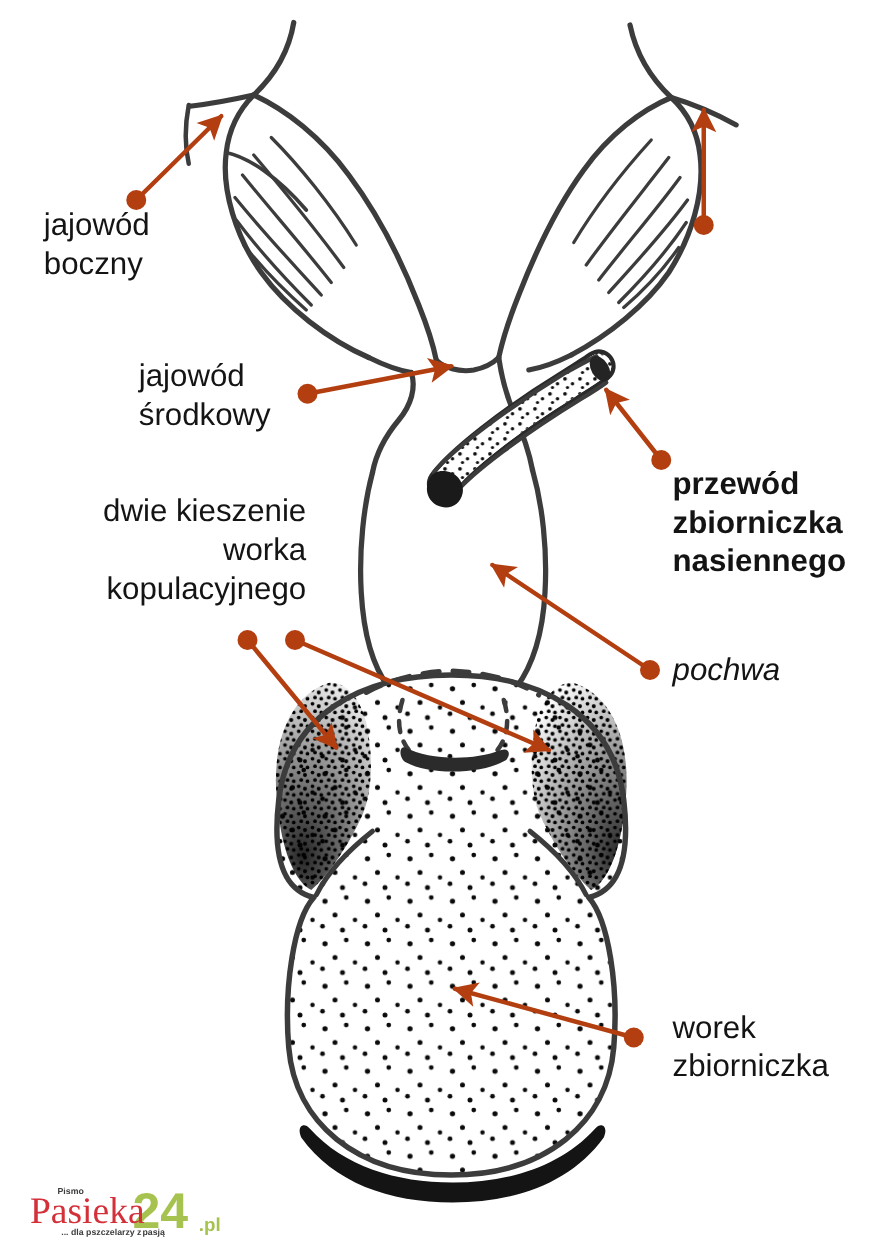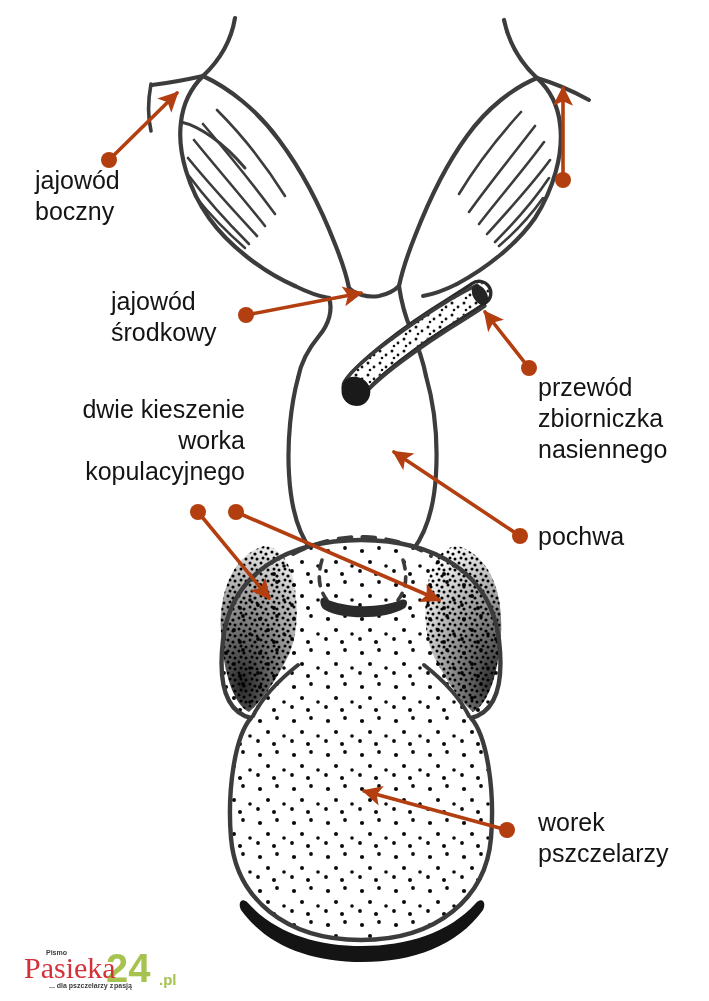--- a/index.html
+++ b/index.html
@@ -36,23 +36,23 @@
     white-space: pre;
     letter-spacing: 0px;
   }
   .label-left   { text-align: left; }
   .label-right  { text-align: right; }
 
   
   #lbl-lateral-oviduct { left: 18px;  top: 165px; text-align: left; }
   #lbl-oviduct-calyx   { left: 521px; top: 203px; text-align: left; }
   #lbl-median-oviduct  { left: 94px;  top: 286px; text-align: left; }
-  #lbl-spermathecal-duct { left: 521px; top: 372px; text-align: left; }
+  #lbl-spermathecal-duct { left: 521px; top: 372px; text-align: left; font-weight: bold; }
   #lbl-bursa-pockets   { left: 0px;   top: 394px; width: 212px; text-align: right; margin-left: 16px; }
-  #lbl-vagina          { left: 521px; top: 521px; text-align: left; }
+  #lbl-vagina          { left: 521px; top: 521px; text-align: left; font-style: italic; }
   #lbl-copulatory-sac  { left: 521px; top: 807px; text-align: left; }
 
   
   #logo {
     position: absolute;
     left: 6px;
     top: 938px;
     width: 175px;
     height: 58px;
   }
@@ -301,21 +301,21 @@
 zbiorniczka
 nasiennego</div>
 
   <div class="label label-right" id="lbl-bursa-pockets">dwie kieszenie
 worka
 kopulacyjnego</div>
 
   <div class="label label-left" id="lbl-vagina">pochwa</div>
 
   <div class="label label-left" id="lbl-copulatory-sac">worek
-pszczelarzy</div>
+zbiorniczka</div>
 
   <div id="logo">
     <svg id="logo-svg" viewBox="0 0 175 58">
 
       <text x="83" y="44" font-family="Liberation Sans, sans-serif" font-size="40" font-weight="bold" fill="#a6c34f">24</text>
 
       <text x="136" y="47" font-family="Liberation Sans, sans-serif" font-size="15" font-weight="bold" fill="#a6c34f">.pl</text>
 
       <text x="23" y="17" font-family="Liberation Sans, sans-serif" font-size="7" font-weight="bold" fill="#3d3d3d">Pismo</text>
 

